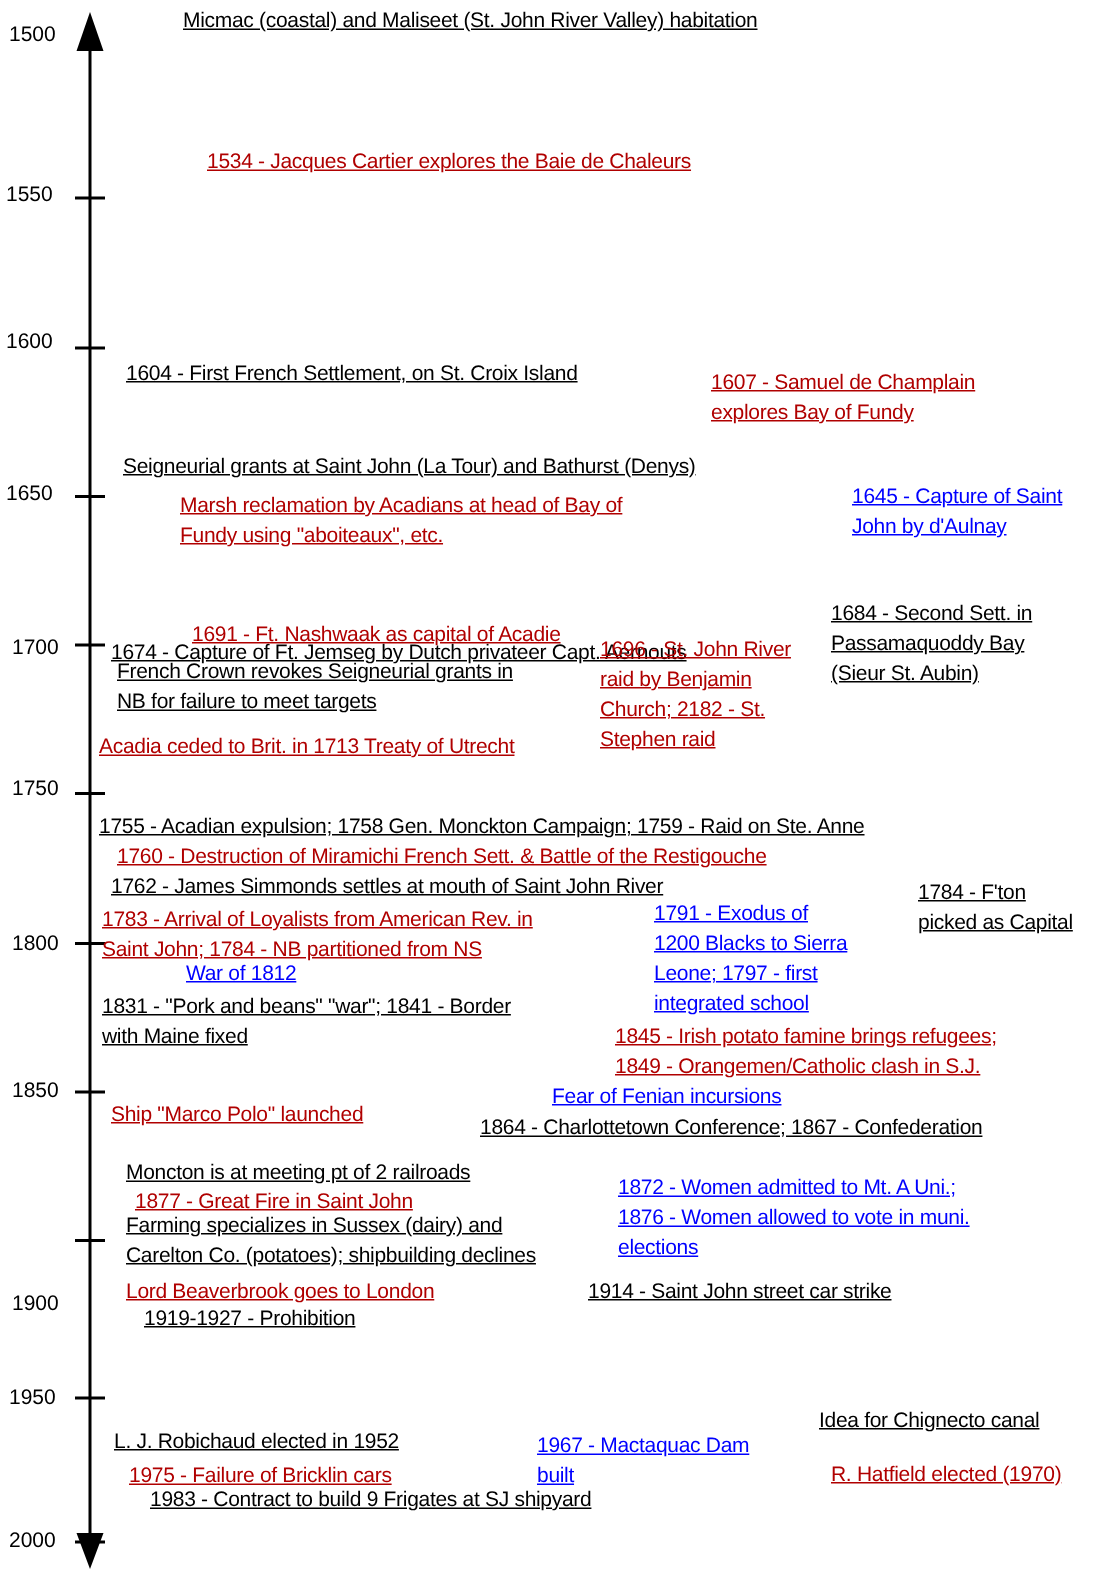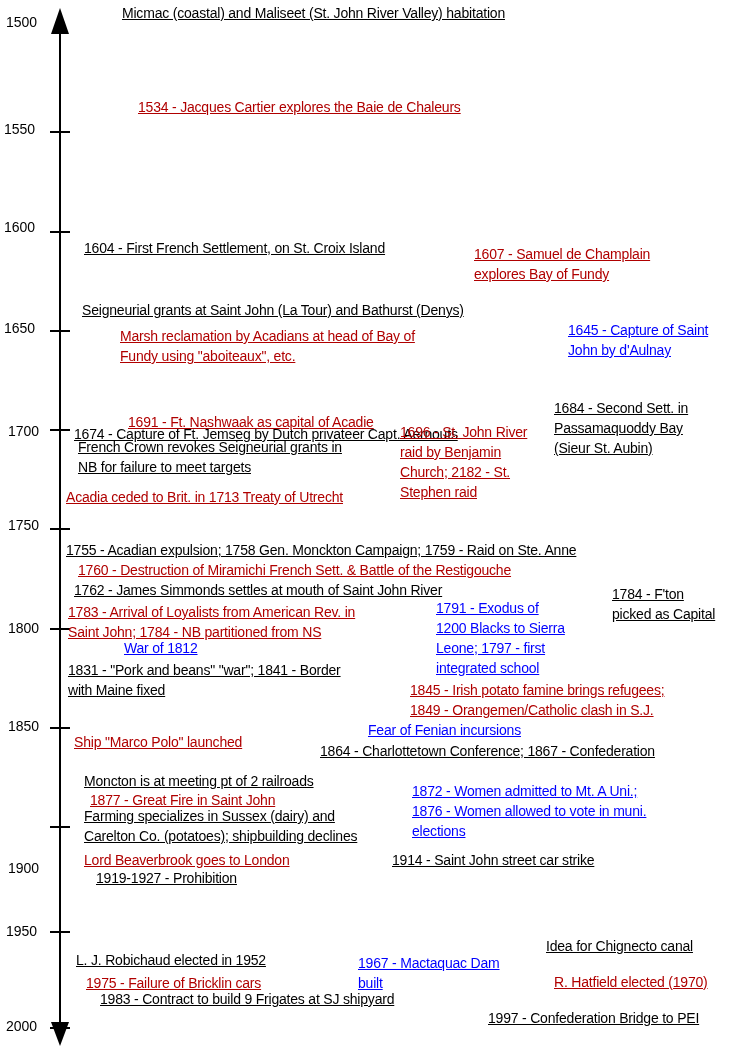--- a/index.html
+++ b/index.html
@@ -98,14 +98,13 @@
   <div class="ev red" style="left:84px;top:850px;">Lord Beaverbrook goes to London</div>
   <div class="ev black" style="left:392px;top:850px;">1914 - Saint John street car strike</div>
   <div class="ev black" style="left:96px;top:868px;">1919-1927 - Prohibition</div>
   <div class="ev black" style="left:546px;top:936px;">Idea for Chignecto canal</div>
   <div class="ev black" style="left:76px;top:950px;">L. J. Robichaud elected in 1952</div>
   <div class="ev blue" style="left:358px;top:953px;">1967 - Mactaquac Dam
 built</div>
   <div class="ev red" style="left:86px;top:973px;">1975 - Failure of Bricklin cars</div>
   <div class="ev red" style="left:554px;top:972px;">R. Hatfield elected (1970)</div>
   <div class="ev black" style="left:100px;top:989px;">1983 - Contract to build 9 Frigates at SJ shipyard</div>
-  <div class="ev black" style="left:488px;top:1008px;">1997 - Confederation Bridge to PEI</div>
 </div>
 
 </body></html>

